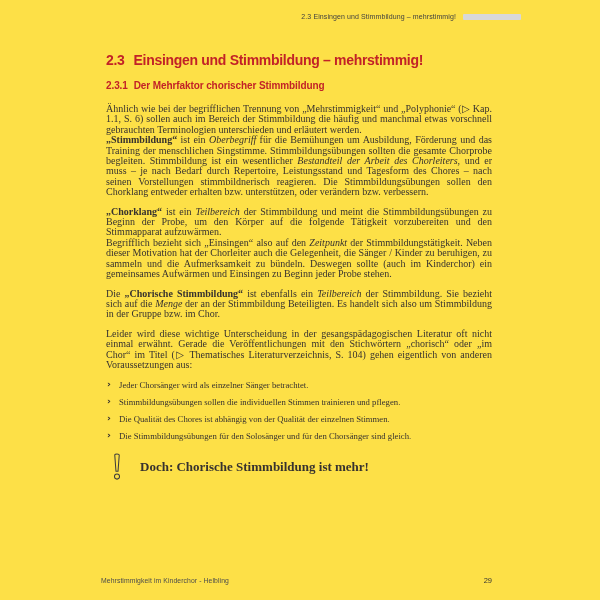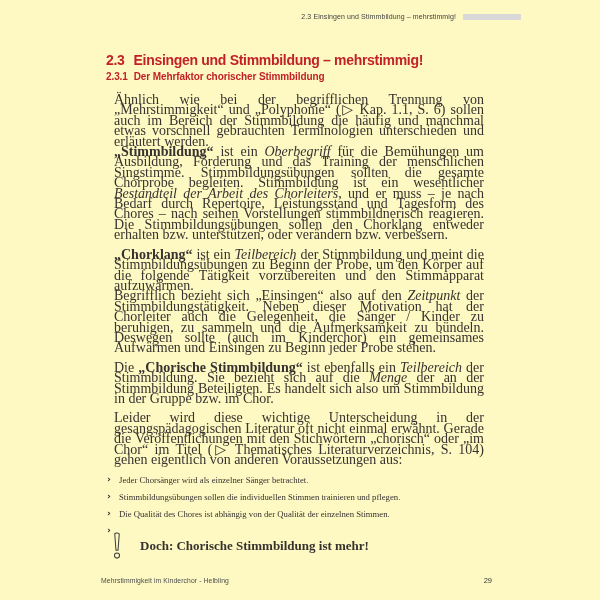--- a/index.html
+++ b/index.html
@@ -1,21 +1,21 @@
 <!DOCTYPE html>
 <html style="--heading-red: #c22227; --body-text: #37322f; --bar-gray: #d8d8d8;"><head>
 <meta charset="utf-8">
 <style>
   html,body{margin:0;padding:0;}
   body{
     width:600px;height:600px;position:relative;background:#ffffff;
     font-family:"Liberation Serif","DejaVu Serif",serif;
     -webkit-font-smoothing:antialiased;
   }
-  .page{position:absolute;inset:0;background:#fef9c3;overflow:hidden;}
+  .page{position:absolute;inset:0;background:#fde047;overflow:hidden;}
 
   
   .running-header{
     position:absolute;top:13px;left:0;right:79px;
     display:flex;justify-content:flex-end;align-items:center;gap:7px;
   }
   .rh-text{
     font-family:"Liberation Sans","DejaVu Sans",sans-serif;
     font-size:7px;color:#3f3f3f;letter-spacing:0.1px;
   }
@@ -23,29 +23,29 @@
 
   
   .content{position:absolute;left:106px;top:51px;width:386px;}
   .h1{
     margin:0;font-family:"Liberation Sans","DejaVu Sans",sans-serif;
     font-weight:bold;font-size:14px;line-height:19px;
     color:var(--heading-red,#c22227);letter-spacing:-0.3px;white-space:nowrap;
   }
   .h1 .num{margin-right:9px;}
   .h2{
-    margin:0 0 0;font-family:"Liberation Sans","DejaVu Sans",sans-serif;
+    margin:9px 0 0;font-family:"Liberation Sans","DejaVu Sans",sans-serif;
     font-weight:bold;font-size:10px;line-height:13px;
     color:var(--heading-red,#c22227);letter-spacing:-0.1px;white-space:nowrap;
   }
   .h2 .num{margin-right:6px;}
 
   .paras{margin-top:12px;}
   .bp{
-    margin:0 8px 9px;font-size:14px;line-height:10.4px;
+    margin:0 0 9px;font-size:10px;line-height:10.4px;
     color:var(--body-text,#37322f);text-align:justify;
   }
   .bp.nogap{margin-bottom:0;}
   .seg-b{font-weight:bold;}
   .seg-i{font-style:italic;}
 
   .bullets{margin:10px 0 0;padding-left:13px;}
   .bullet-item{
     position:relative;margin-bottom:6.5px;font-size:8.7px;line-height:10.4px;
     color:var(--body-text,#37322f);
@@ -99,21 +99,21 @@
         <p class="bp nogap"><span class="seg-b">„Chorklang“</span><span class="seg-n"> ist ein </span><span class="seg-i">Teilbereich</span><span class="seg-n"> der Stimmbildung und meint die Stimmbildungsübungen zu Beginn der Probe, um den Körper auf die folgende Tätigkeit vorzubereiten und den Stimmapparat aufzuwärmen.</span></p>
         <p class="bp"><span class="seg-n">Begrifflich bezieht sich „Einsingen“ also auf den </span><span class="seg-i">Zeitpunkt</span><span class="seg-n"> der Stimmbildungstätigkeit. Neben dieser Motivation hat der Chorleiter auch die Gelegenheit, die Sänger / Kinder zu beruhigen, zu sammeln und die Aufmerksamkeit zu bündeln. Deswegen sollte (auch im Kinderchor) ein gemeinsames Aufwärmen und Einsingen zu Beginn jeder Probe stehen.</span></p>
         <p class="bp"><span class="seg-n">Die </span><span class="seg-b">„Chorische Stimmbildung“</span><span class="seg-n"> ist ebenfalls ein </span><span class="seg-i">Teilbereich</span><span class="seg-n"> der Stimmbildung. Sie bezieht sich auf die </span><span class="seg-i">Menge</span><span class="seg-n"> der an der Stimmbildung Beteiligten. Es handelt sich also um Stimmbildung in der Gruppe bzw. im Chor.</span></p>
         <p class="bp"><span class="seg-n">Leider wird diese wichtige Unterscheidung in der gesangspädagogischen Literatur oft nicht einmal erwähnt. Gerade die Veröffentlichungen mit den Stichwörtern „chorisch“ oder „im Chor“ im Titel (▷ Thematisches Literaturverzeichnis, S. 104) gehen eigentlich von anderen Voraussetzungen aus:</span></p>
       </div>
 
     <div class="bullets">
         <div class="bullet-item"><span class="bullet-marker">›</span><span class="bullet-text">Jeder Chorsänger wird als einzelner Sänger betrachtet.</span></div>
         <div class="bullet-item"><span class="bullet-marker">›</span><span class="bullet-text">Stimmbildungsübungen sollen die individuellen Stimmen trainieren und pflegen.</span></div>
         <div class="bullet-item"><span class="bullet-marker">›</span><span class="bullet-text">Die Qualität des Chores ist abhängig von der Qualität der einzelnen Stimmen.</span></div>
-        <div class="bullet-item"><span class="bullet-marker">›</span></div>
+        <div class="bullet-item"><span class="bullet-marker">›</span><span class="bullet-text">Die Stimmbildungsübungen für den Solosänger und für den Chorsänger sind gleich.</span></div>
       </div>
 
 
     <div class="callout">
       <svg class="callout-icon" viewBox="0 0 12 30">
         <path d="M3.6 2.2 C3.6 1.3 4.6 1 6 1 C7.4 1 8.4 1.3 8.4 2.2 L7.1 19.5 L4.9 19.5 Z" fill="none" stroke="#3c3c3c" stroke-width="1.1"></path>
         <circle cx="6" cy="25.3" r="2.7" fill="none" stroke="#3c3c3c" stroke-width="1.1"></circle>
       </svg>
       <span class="callout-text">Doch: Chorische Stimmbildung ist mehr!</span>
     </div>

